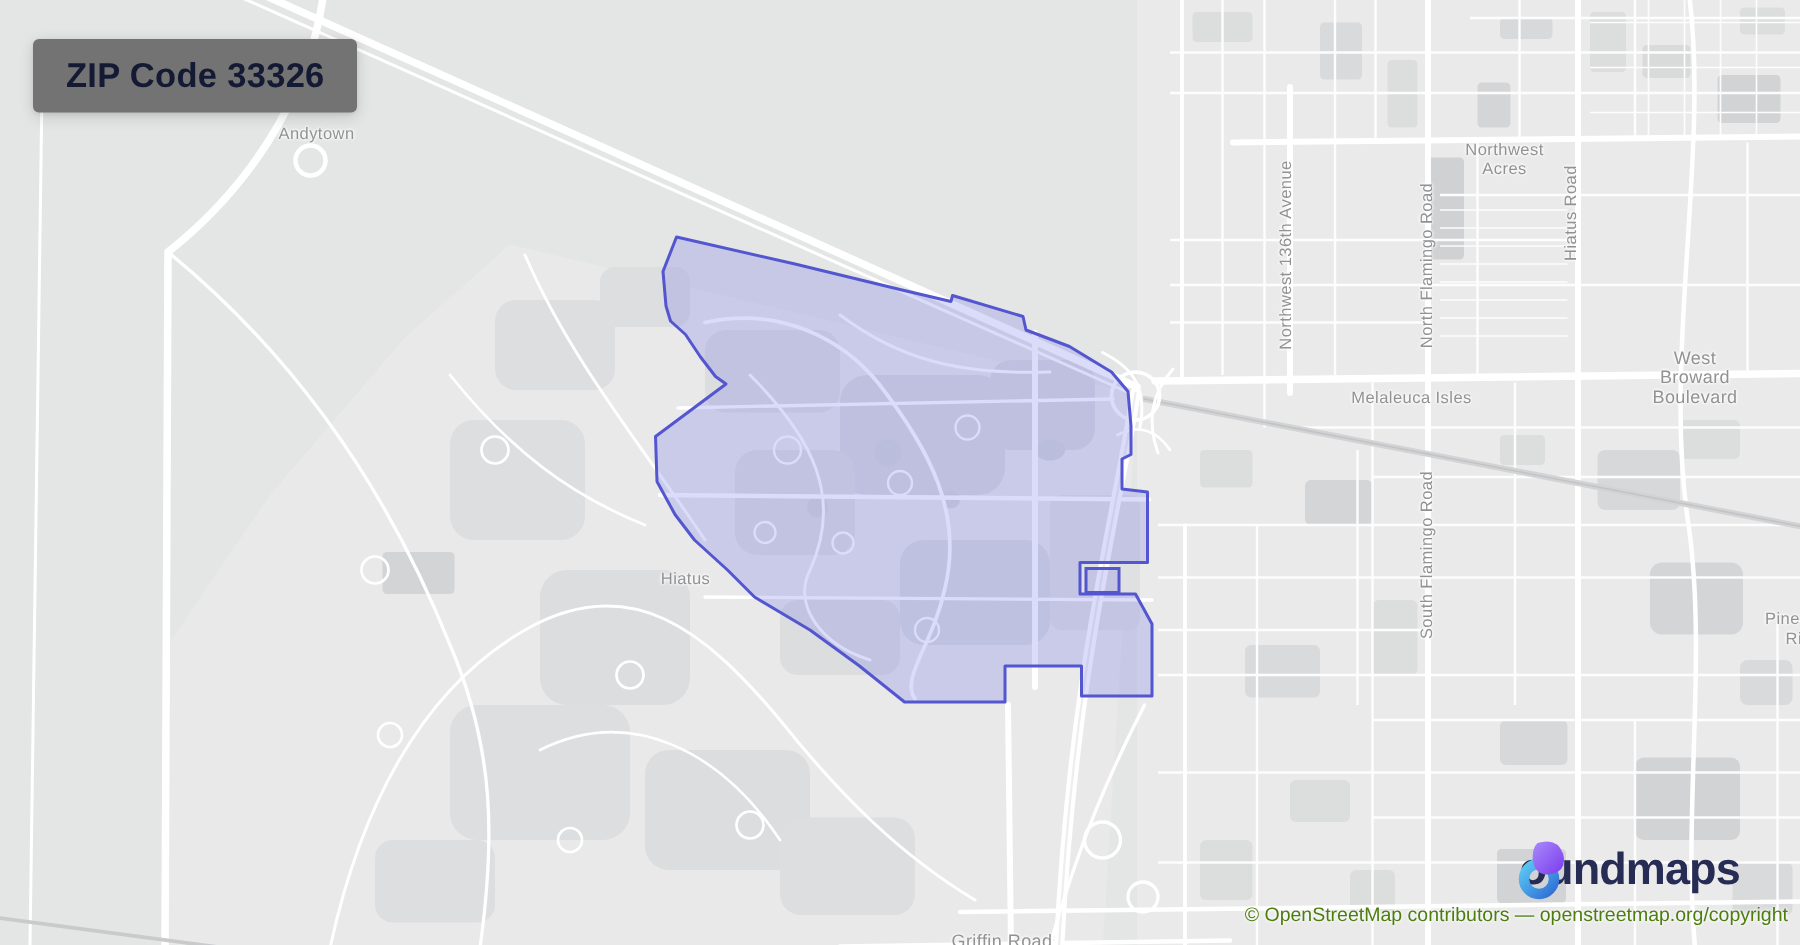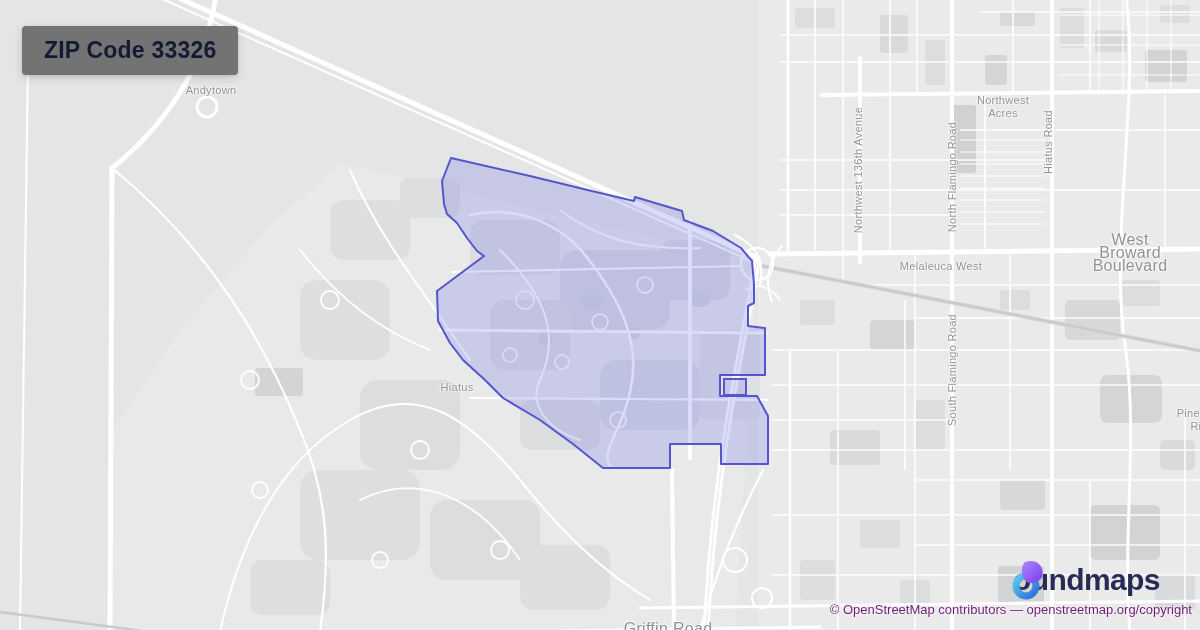--- a/index.html
+++ b/index.html
@@ -6,35 +6,35 @@
   body{width:1200px;height:630px;overflow:hidden;background:#e4e5e5;
        font-family:"Liberation Sans","DejaVu Sans",sans-serif;}
   .stage{position:relative;width:1200px;height:630px;overflow:hidden;}
   .stage svg{position:absolute;left:0;top:0;}
 
   
   .maplabel{position:absolute;color:#919294;white-space:pre-line;text-align:center;
     font-size:11px;line-height:13px;letter-spacing:.3px;
     text-shadow:0 0 2px #fff,0 0 2px #fff,0 0 3px #fff;
     transform:translate(-50%,-50%);pointer-events:none;}
-  .maplabel.big{font-size:16px;}
+  .maplabel.big{font-size:12px;}
   .maplabel.rot{transform:translate(-50%,-50%) rotate(-90deg);white-space:nowrap;}
   .maplabel.anchor-left{transform:none;}
 
   
   .zip-badge{position:absolute;left:22px;top:26px;background:#737373;border-radius:4px;
     padding:11px 22px;box-shadow:0 3px 10px rgba(0,0,0,.14),0 1px 3px rgba(0,0,0,.08);}
   .zip-badge span{font-size:23px;font-weight:bold;color:#141a33;letter-spacing:.2px;}
 
   
   .brand{position:absolute;left:1012px;top:560px;display:flex;align-items:center;}
   .brand .word{font-size:30px;font-weight:800;color:#272c55;letter-spacing:-.6px;
     margin-left:1px;line-height:40px;}
 
-  .attribution{position:absolute;right:8px;top:602px;font-size:13px;color:#701a75;
+  .attribution{position:absolute;right:8px;top:602px;font-size:13px;color:#4d7c0f;
     text-shadow:0 0 2px #fff,0 0 3px #fff;}
 </style>
 </head>
 <body>
 
 <div class="stage">
 
   <svg width="1200" height="630" viewBox="0 0 1200 630">
     <defs>
       <linearGradient id="bgrad" x1="0" y1="0" x2="1" y2="1">
@@ -229,21 +229,21 @@
 
     <g>
       <polygon points="451,158 530,176 600,193 634,201 635,197 682,211 684,220 713,231 741,248 752,261 754,284 754,303 748,306 748,326 765,328 765,375 720,375 720,396 757,396 768,416 768,464 721,464 721,444 670,444 670,468 603,468 573,444 540,420 503,398 485,380 463,360 450,343 438,321 437,291 484,256 477,251 467,238 457,223 447,214 444,204 442,181" fill="rgba(114,120,232,0.26)" stroke="#5356cf" stroke-width="2" stroke-linejoin="round"></polygon>
       <rect fill="rgba(114,120,232,0.26)" stroke="#5356cf" stroke-width="2" x="724" y="379" width="22" height="16"></rect>
     </g>
   </svg>
 
   <div class="maplabel" style="left:211px;top:90px;">Andytown</div>
   <div class="maplabel" style="left:1003px;top:107px;">Northwest
 Acres</div>
-  <div class="maplabel" style="left:941px;top:266px;">Melaleuca West</div>
+  <div class="maplabel" style="left:941px;top:266px;">Melaleuca Isles</div>
   <div class="maplabel big" style="left:1130px;top:252px;">West Broward Boulevard</div>
   <div class="maplabel" style="left:457px;top:387px;">Hiatus</div>
   <div class="maplabel anchor-left" style="left:1158px;top:407px;width:95px;">Pine Island
 Ridge</div>
   <div class="maplabel big" style="left:668px;top:628px;">Griffin Road</div>
   <div class="maplabel rot" style="left:858px;top:170px;">Northwest 136th Avenue</div>
   <div class="maplabel rot" style="left:952px;top:177px;">North Flamingo Road</div>
   <div class="maplabel rot" style="left:1048px;top:142px;">Hiatus Road</div>
   <div class="maplabel rot" style="left:952px;top:370px;">South Flamingo Road</div>
 

